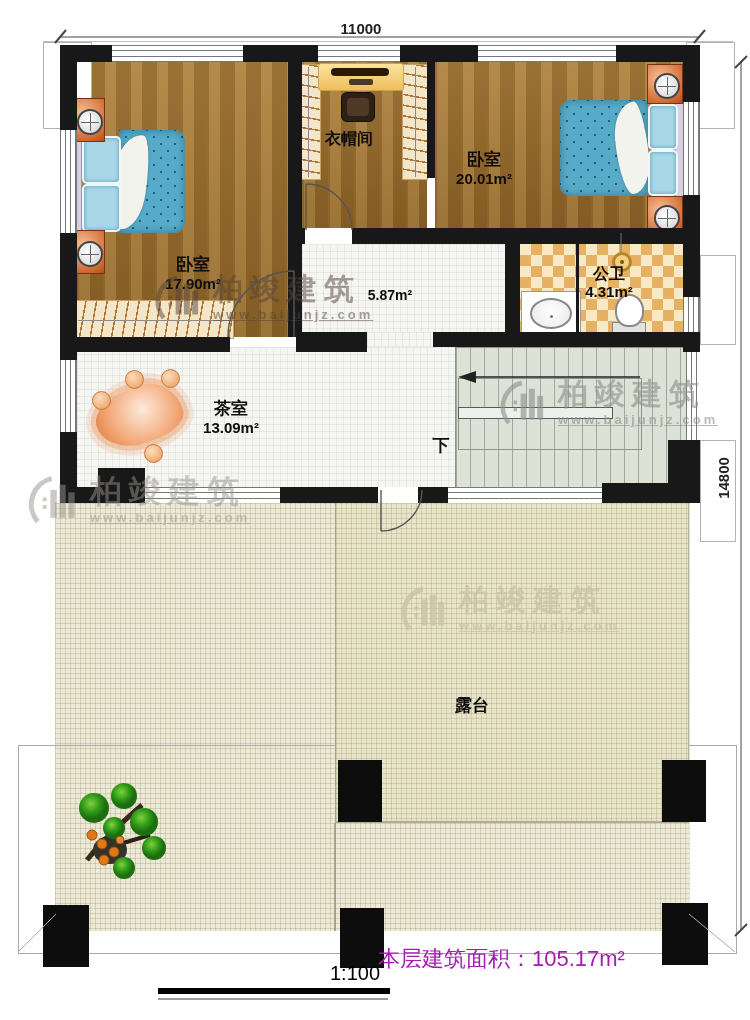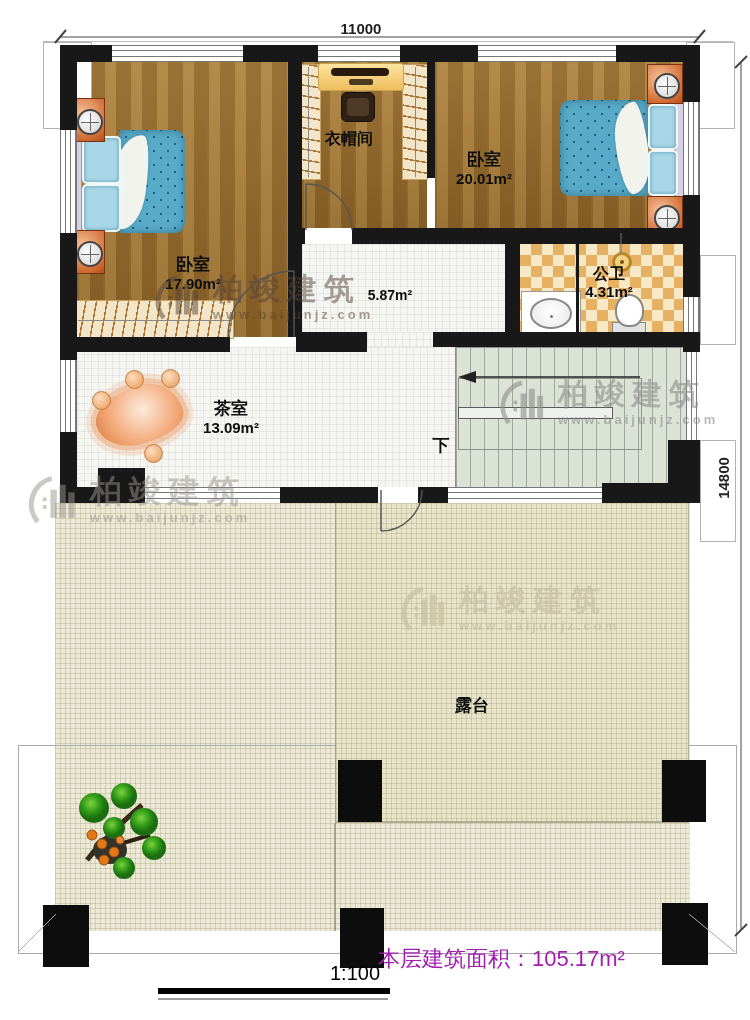--- a/index.html
+++ b/index.html
@@ -74,21 +74,21 @@
   .balc{background-color:#e8e4c9;border-left:1px solid #a8a28a;border-right:1px solid #b5b09a;border-bottom:2px solid #b0ab90;z-index:2;}
   .terr{background-color:#ece9d6;z-index:1;}
   
   .rlabel{z-index:30;text-align:center;color:#0d0d0d;line-height:1.2;}
   .rname{font-size:17px;font-weight:bold;display:block;}
   .rarea{font-size:15px;font-weight:bold;display:block;}
   .dimlabel{z-index:30;font-size:15px;font-weight:600;color:#222;text-align:center;}
   
   .wm{z-index:40;display:flex;align-items:center;gap:9px;pointer-events:none;white-space:nowrap;}
   .wm-brand{font-size:30px;font-weight:bold;letter-spacing:7px;display:block;line-height:1;}
-  .wm-url{font-size:13px;font-weight:bold;letter-spacing:3px;display:block;margin-top:3px;}
+  .wm-url{font-size:13px;font-weight:bold;letter-spacing:3px;display:block;margin-top:3px;text-decoration:underline;}
   
   .tb-title{z-index:30;font-size:32px;font-weight:bold;letter-spacing:4px;color:#000;}
   .tb-scale{z-index:30;font-size:20px;color:#000;}
   .tb-right{z-index:30;font-size:22px;color:#a21caf;}
   svg.overlay{position:absolute;left:0;top:0;z-index:50;pointer-events:none;}
 </style>
 </head>
 <body>
 
 <div id="canvas">

